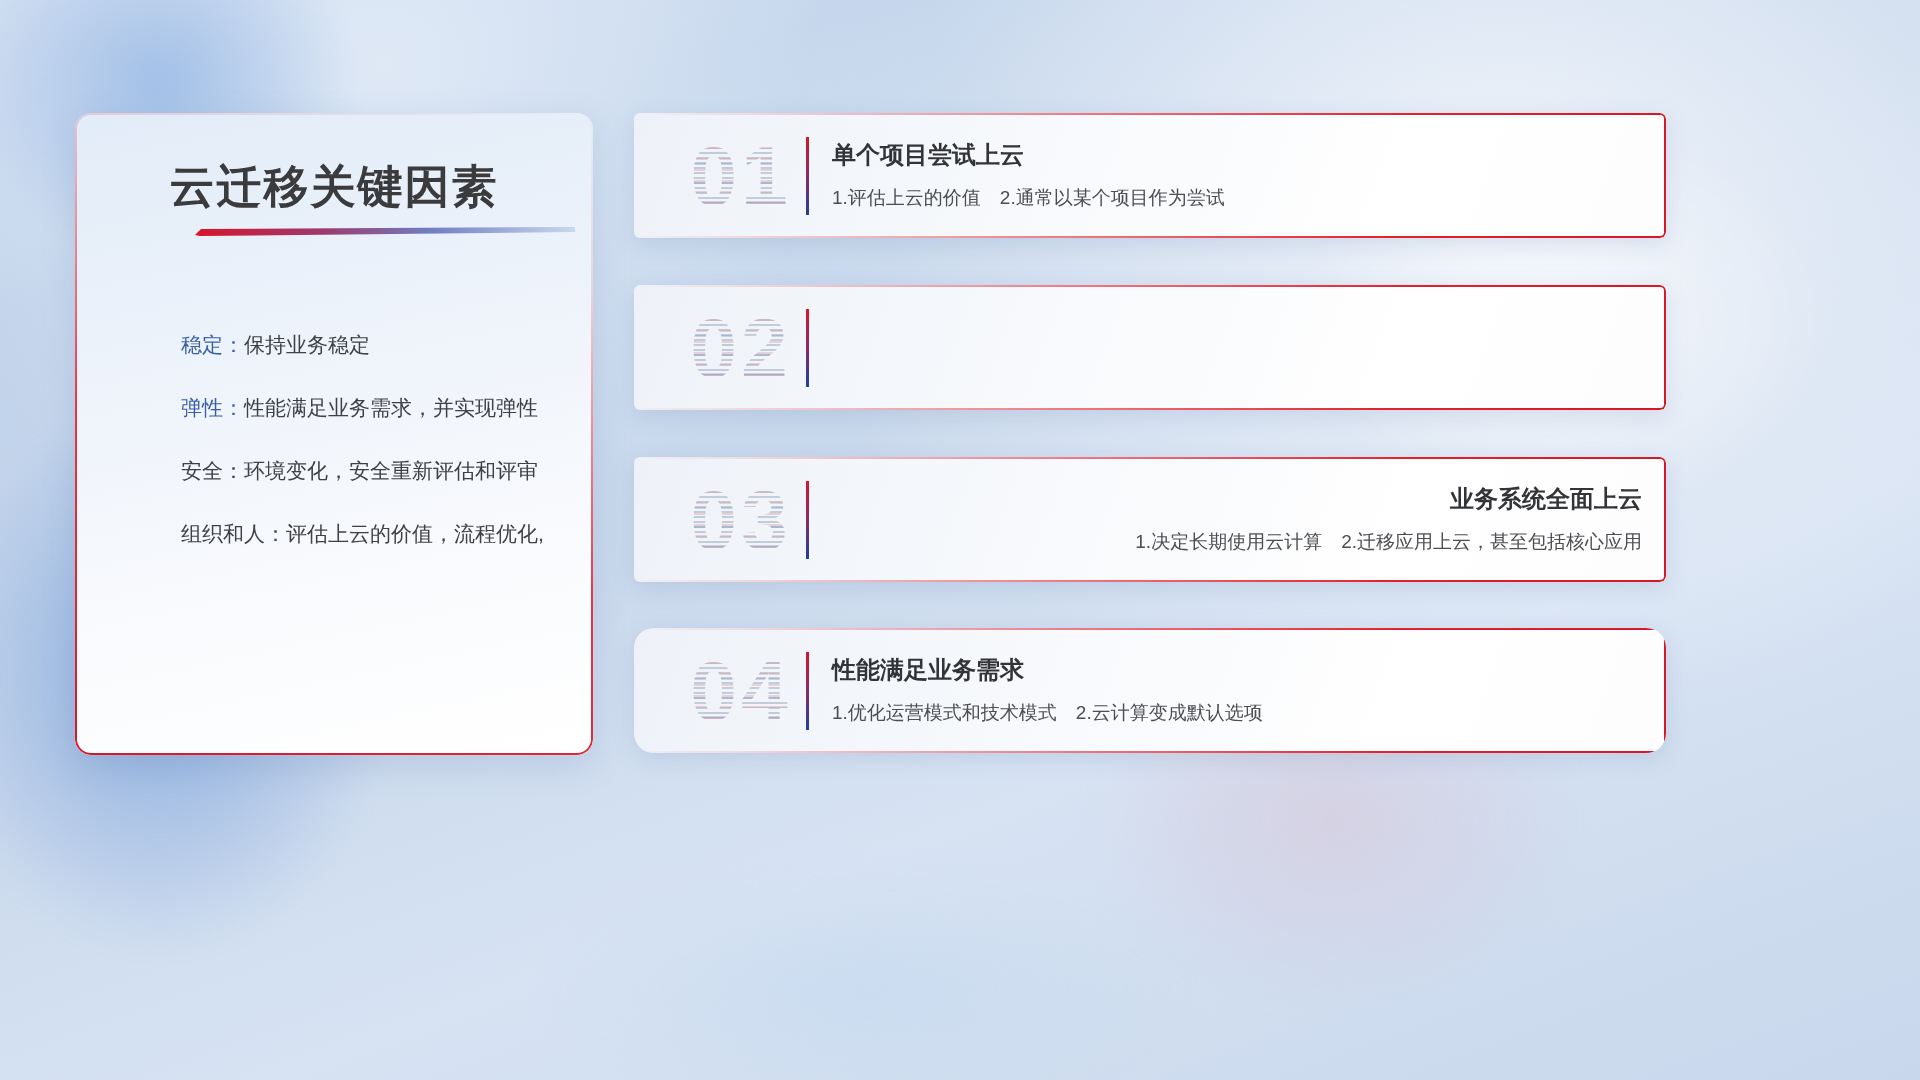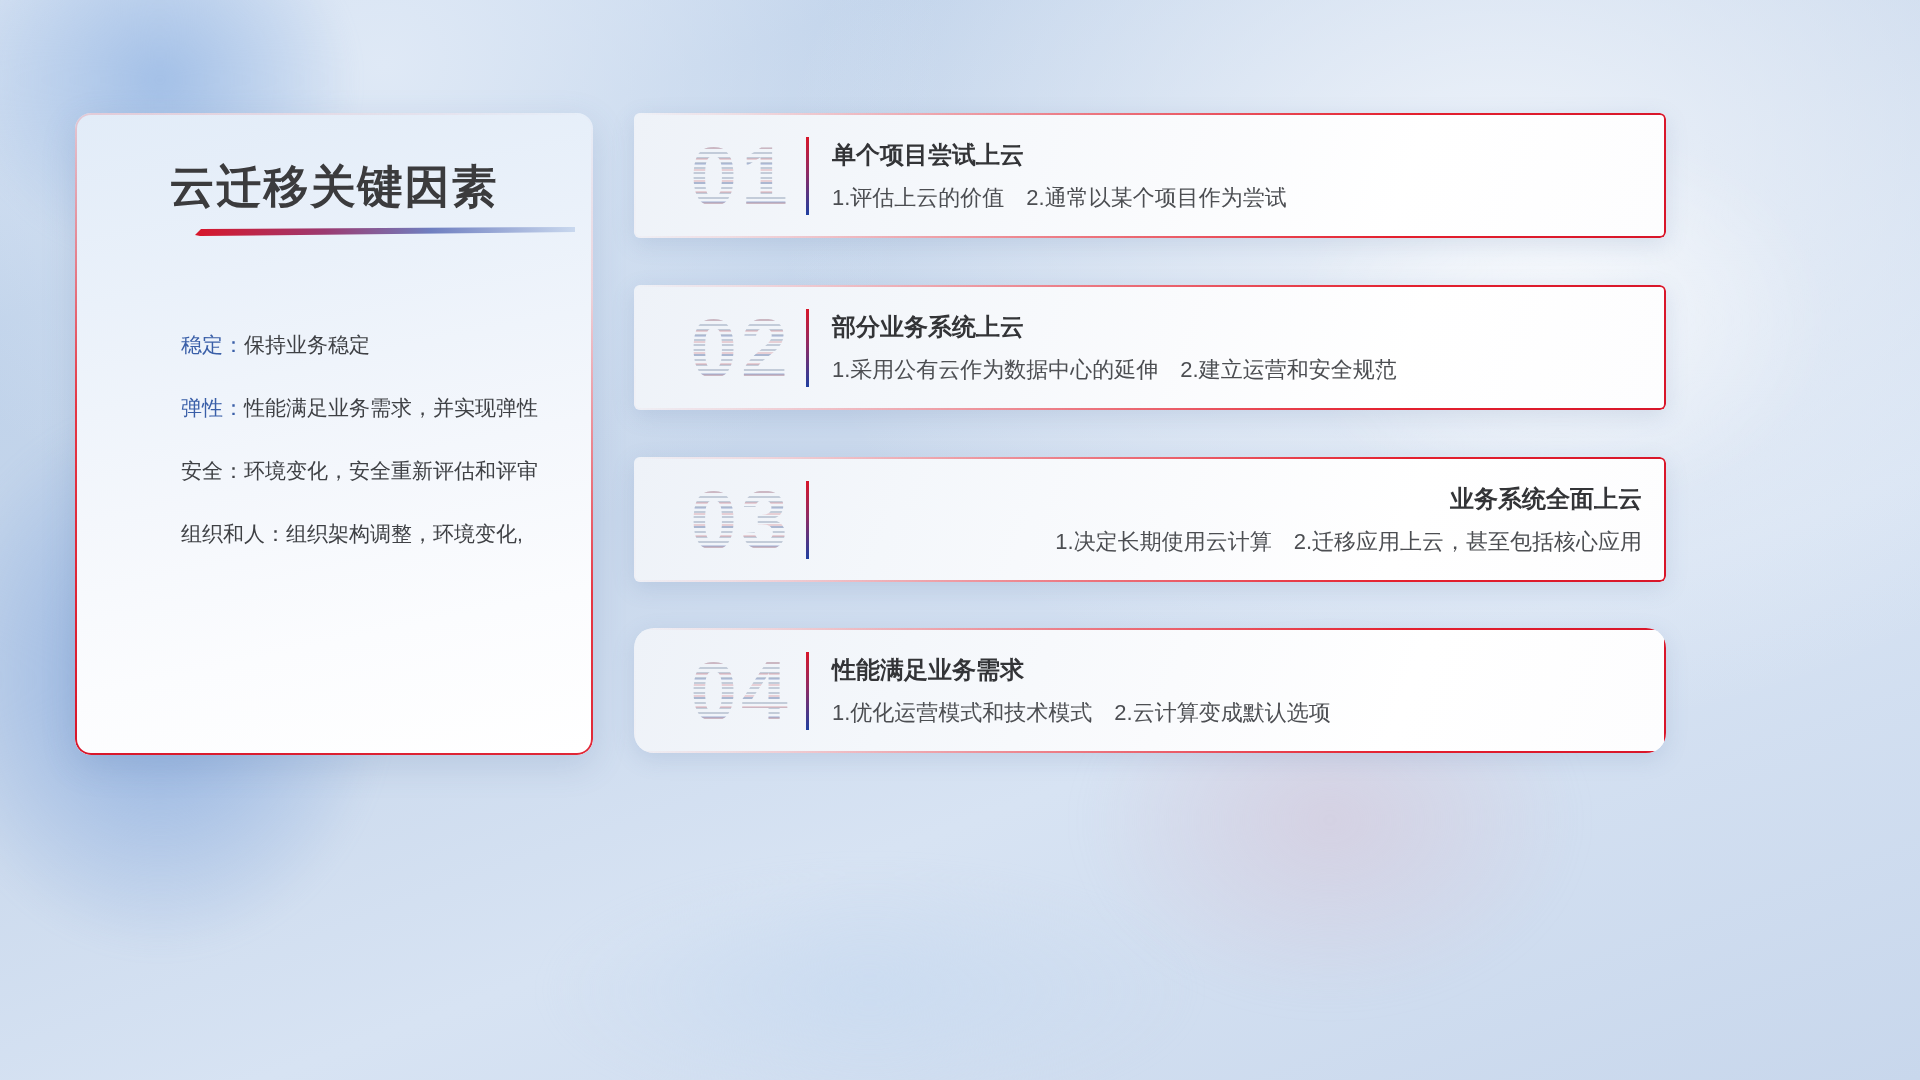--- a/index.html
+++ b/index.html
@@ -135,21 +135,21 @@
 
   .step-divider{
     position:absolute; left:172px; top:24px; width:3px; height:78px;
     background:linear-gradient(to bottom,#d8162a 0%, #8f2a63 46%, #1f3fa0 100%);
   }
   .step-body{ position:absolute; left:198px; top:22px; right:24px; }
   .step-title{
     font-size:24px; font-weight:bold; color:#333437; line-height:40px; white-space:nowrap;
   }
   .step-sub{
-    font-size:22px; color:#4c4e52; line-height:34px; margin-top:6px; white-space:nowrap;
+    font-size:19px; color:#4c4e52; line-height:34px; margin-top:6px; white-space:nowrap;
   }
 </style>
 </head>
 <body>
 
 <div id="bg-base"></div>
 <div id="bg-blob-topleft"></div>
 <div id="bg-blob-left"></div>
 <div id="bg-blob-white"></div>
 <div id="bg-blob-pink"></div>
@@ -176,21 +176,21 @@
     <div class="list-line">
       <span class="list-label">稳定：</span><span>保持业务稳定</span>
     </div>
     <div class="list-line">
       <span class="list-label">弹性：</span><span>性能满足业务需求，并实现弹性</span>
     </div>
     <div class="list-line">
       <span class="list-label plain">安全：</span><span>环境变化，安全重新评估和评审</span>
     </div>
     <div class="list-line">
-      <span class="list-label plain">组织和人：</span><span>组织架构调整，环境变化,</span>
+      <span class="list-label plain">组织和人：</span><span>评估上云的价值，流程优化,</span>
     </div>
   </div>
 </div>
 
 <div id="card-1" class="step-card">
   <div class="step-card-border"></div>
   <div class="step-number">01</div>
   <div class="step-number-tint">01</div>
   <div class="step-number-blue">01</div>
   <div class="step-divider"></div>
@@ -199,24 +199,20 @@
     <div class="step-sub">1.评估上云的价值　2.通常以某个项目作为尝试</div>
   </div>
 </div>
 
 <div id="card-2" class="step-card">
   <div class="step-card-border"></div>
   <div class="step-number">02</div>
   <div class="step-number-tint">02</div>
   <div class="step-number-blue">02</div>
   <div class="step-divider"></div>
-  <div class="step-body">
-    <div class="step-title">部分业务系统上云</div>
-    <div class="step-sub">1.采用公有云作为数据中心的延伸　2.建立运营和安全规范</div>
-  </div>
 </div>
 
 <div id="card-3" class="step-card">
   <div class="step-card-border"></div>
   <div class="step-number">03</div>
   <div class="step-number-tint">03</div>
   <div class="step-number-blue">03</div>
   <div class="step-divider"></div>
   <div class="step-body">
     <div class="step-title">业务系统全面上云</div>

